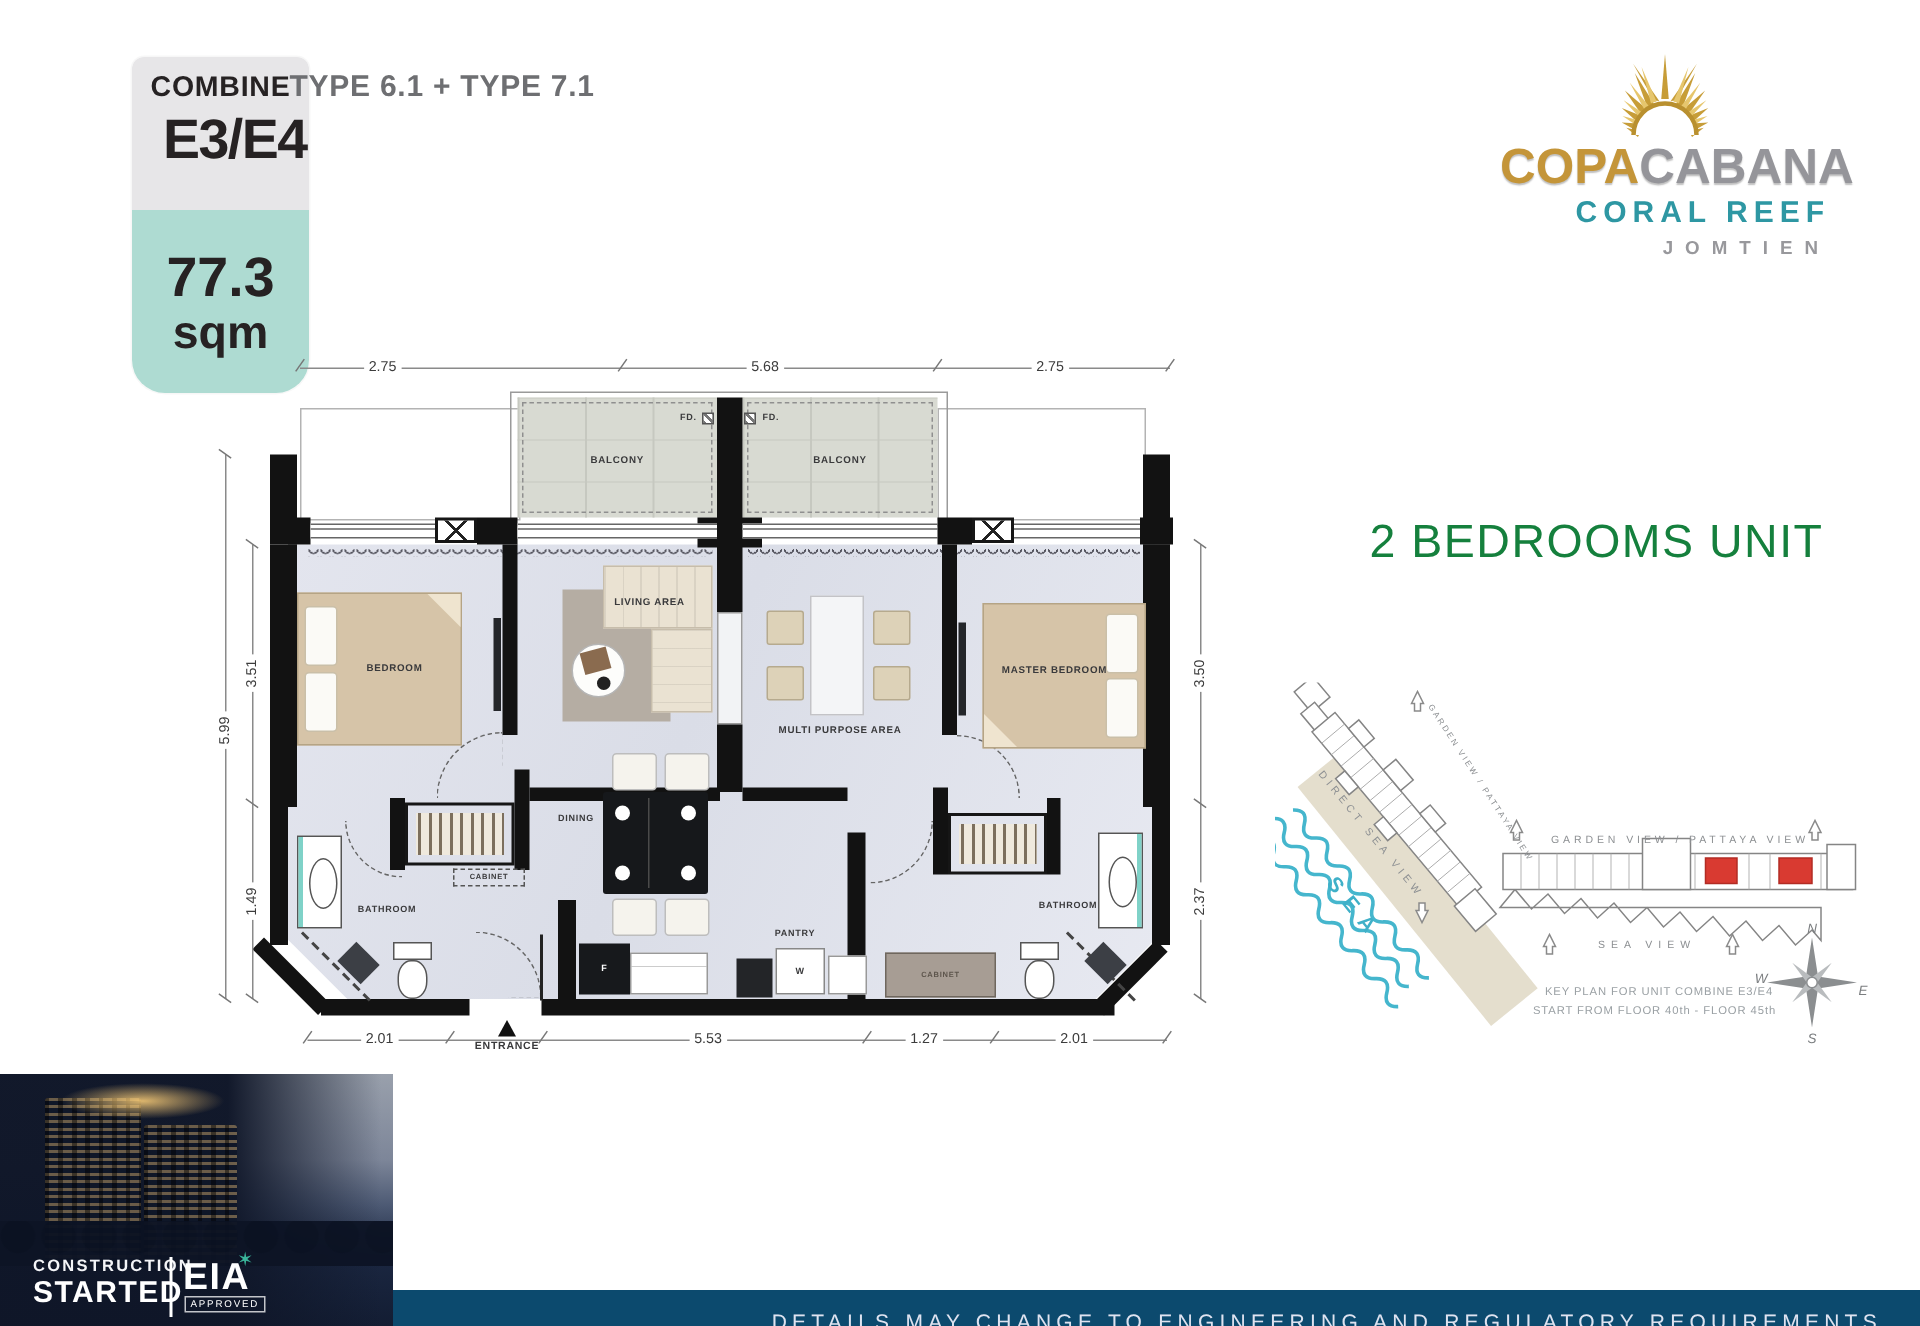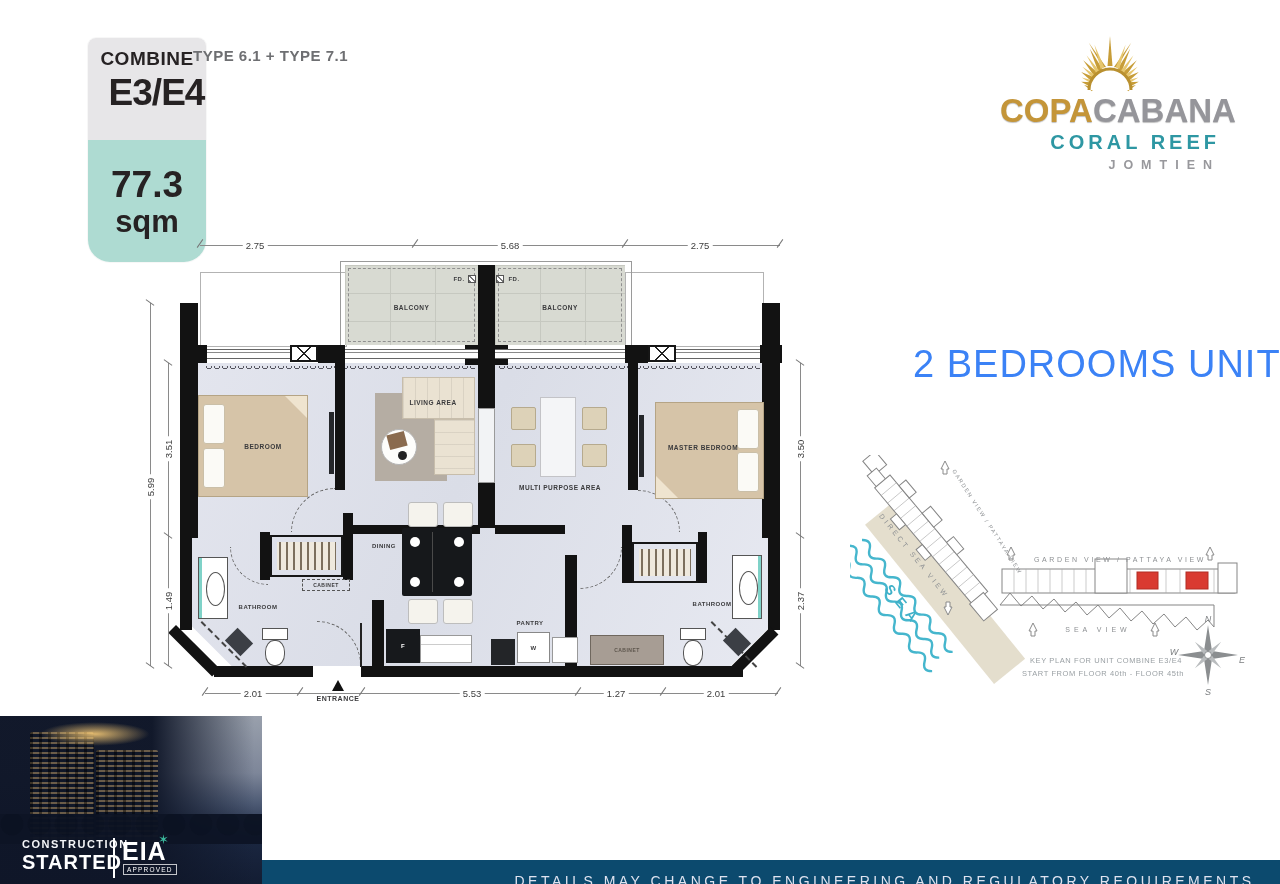--- a/index.html
+++ b/index.html
@@ -38,23 +38,23 @@
   .fixture{position:absolute;background:#fff;border:1px solid #555;box-sizing:border-box;}
   
   .badge{position:absolute;left:45px;top:38px;width:118px;height:224px;border-radius:8px 8px 22px 22px;
          overflow:hidden;box-shadow:0 0 0 1px rgba(0,0,0,.03);margin-left:43px;}
   .badge .top{position:absolute;left:0;top:0;right:0;height:102px;background:#e7e6e8;text-align:center;}
   .badge .bot{position:absolute;left:0;top:102px;right:0;bottom:0;background:#aedbd2;text-align:center;}
   .badge .combine{margin-top:10px;font-size:19px;font-weight:bold;color:#262223;letter-spacing:.5px;}
   .badge .code{font-size:37px;font-weight:bold;color:#262223;margin-top:2px;letter-spacing:-1px;padding-left:19px;}
   .badge .area{font-size:37px;font-weight:bold;color:#262223;margin-top:24px;}
   .badge .unit{font-size:31px;font-weight:bold;color:#262223;margin-top:-2px;}
-  .typehdr{position:absolute;left:193px;top:47px;font-size:15px;font-weight:bold;color:#6e6f72;letter-spacing:.5px;}
-  .unit-title{position:absolute;left:913px;top:343px;width:300px;text-align:center;font-size:38px;
-              color:#3b82f6;letter-spacing:1px;white-space:nowrap;}
+  .typehdr{position:absolute;left:193px;top:47px;font-size:20px;font-weight:bold;color:#6e6f72;letter-spacing:.5px;}
+  .unit-title{position:absolute;left:913px;top:343px;width:300px;text-align:center;font-size:31px;
+              color:#15803d;letter-spacing:1px;white-space:nowrap;}
   
   .logo{position:absolute;left:1000px;top:34px;width:220px;text-align:right;}
   .logo .brand{font-size:33px;font-weight:bold;letter-spacing:0;line-height:1;margin-top:2px;
                text-shadow:0 1px 1px rgba(0,0,0,.25);}
   .logo .gold{color:#c49539;} .logo .silver{color:#95959a;}
   .logo .coral{font-size:20px;font-weight:bold;color:#2e97a3;letter-spacing:4px;margin-top:4px;}
   .logo .jomtien{font-size:12.5px;font-weight:bold;color:#98989c;letter-spacing:8px;margin-top:4px;}
   
   .bar{position:absolute;left:0;top:843px;width:1280px;height:41px;background:#0c4a6e;margin-top:17px;}
   .bar .txt{position:absolute;right:18px;top:50%;transform:translateY(-50%);color:#dfe3f0;

